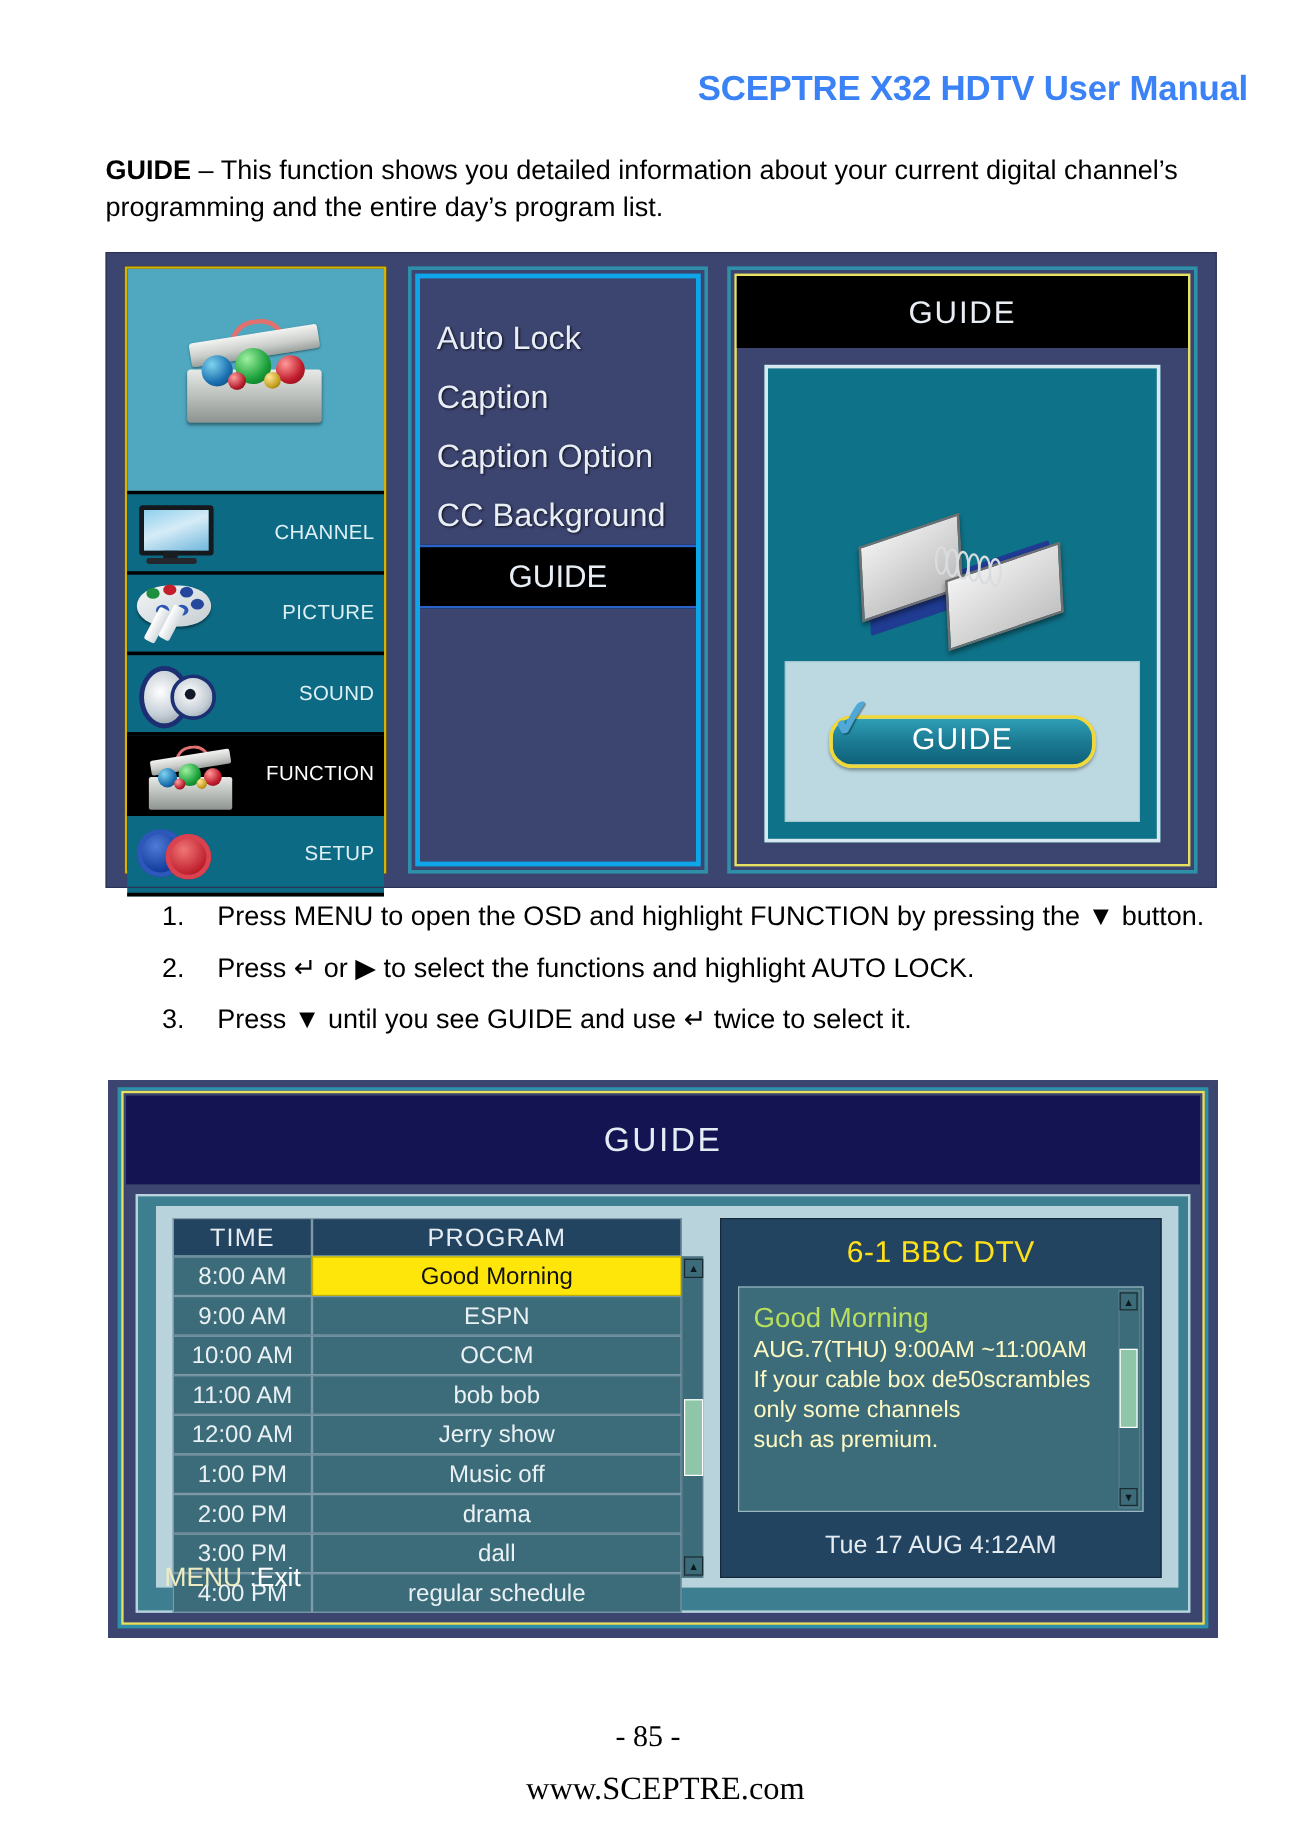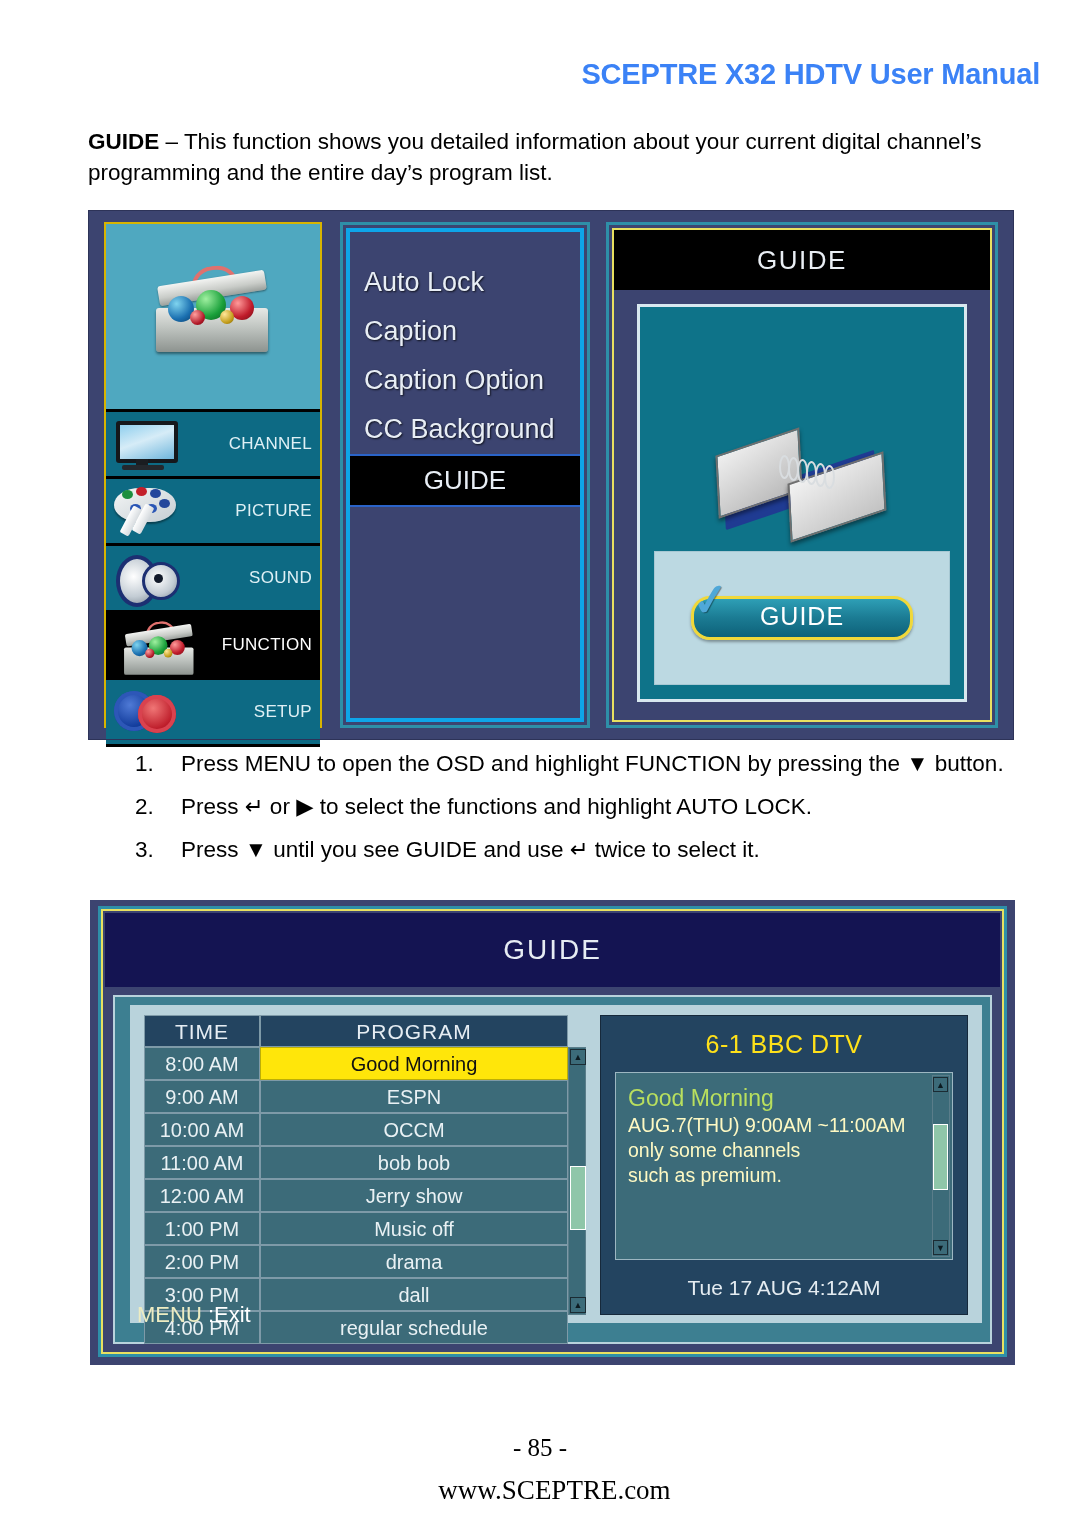--- a/index.html
+++ b/index.html
@@ -648,20 +648,21 @@
             <div class="sb-up">▲</div>
             <div class="sb-thumb"></div>
             <div class="sb-dn">▲</div>
           </div>
 
           <div class="detail">
             <div class="detail-ch">6-1 BBC DTV</div>
             <div class="detail-box">
               <div class="d-title">Good Morning</div>
               <div class="d-line">AUG.7(THU) 9:00AM ~11:00AM</div>
+              <div class="d-line">If your cable box de50scrambles</div>
               <div class="d-line">only some channels</div>
               <div class="d-line">such as premium.</div>
               <div class="detail-scroll">
                 <div class="sb-up">▲</div>
                 <div class="sb-thumb"></div>
                 <div class="sb-dn">▼</div>
               </div>
             </div>
             <div class="detail-time">Tue 17 AUG 4:12AM</div>
           </div>

